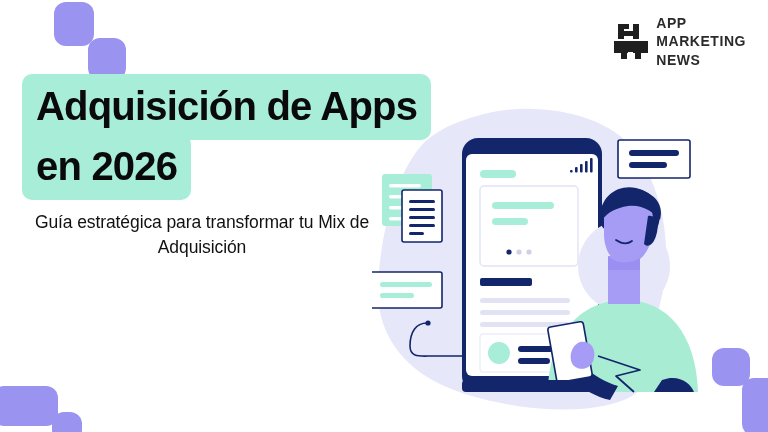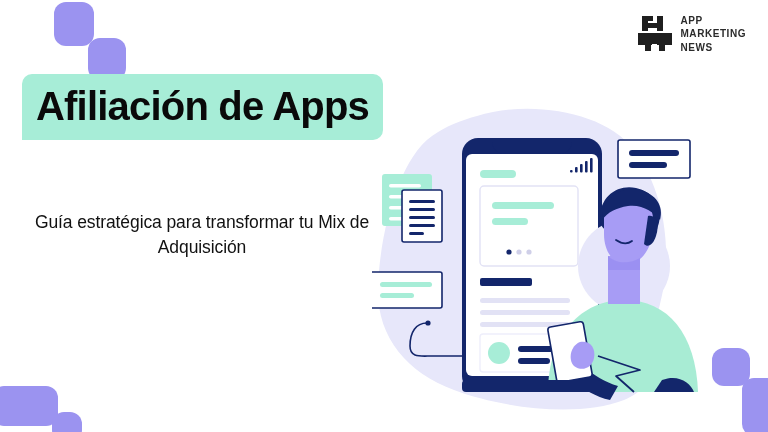--- a/index.html
+++ b/index.html
@@ -46,21 +46,21 @@
     font-weight:400;
     letter-spacing:-0.1px;
     width:360px;
     text-align:center;
   }
 
   
   .logo{position:absolute;right:22px;top:14px;display:flex;align-items:center;gap:8px;}
   .logo-mark{width:34px;height:40px;flex:0 0 auto;}
   .logo-text{
-    font-size:10px;line-height:1.32;font-weight:700;
+    font-size:14px;line-height:1.32;font-weight:700;
     letter-spacing:.55px;color:#2b2b2b;text-transform:uppercase;
     white-space:pre-line;
   }
 
   
   .illo{position:absolute;left:372px;top:108px;width:396px;height:324px;}
   .illo svg{display:block;width:100%;height:100%;}
 </style>
 </head>
 <body style="--teal: #a7edd7; --purple: #9b93f0; --navy: #13266b; --lavender: #e7e7fa;">
@@ -93,21 +93,22 @@
         <rect x="21" y="31" width="6" height="6"></rect>
         <rect x="14" y="25" width="5" height="5"></rect>
       </g>
     </svg>
     <div class="logo-text">APP
 MARKETING
 NEWS</div>
   </div>
 
   <div class="title-wrap">
-    <span class="title-line l1">Afiliación de Apps</span>
+    <span class="title-line l1">Adquisición de Apps</span>
+    <span class="title-line l2">en 2026</span>
   </div>
 
   <div class="subtitle">Guía estratégica para transformar tu Mix de Adquisición</div>
 
   <div class="illo">
     <svg viewBox="0 0 396 324">
 
       <path fill="#e7e7fa" d="M105 8 C155 -8 232 2 262 42 C296 88 300 150 288 196
                C276 244 292 276 252 292 C206 310 130 300 82 282
                C34 264 4 228 6 178 C8 126 26 52 60 28 C74 18 90 12 105 8 Z"></path>

